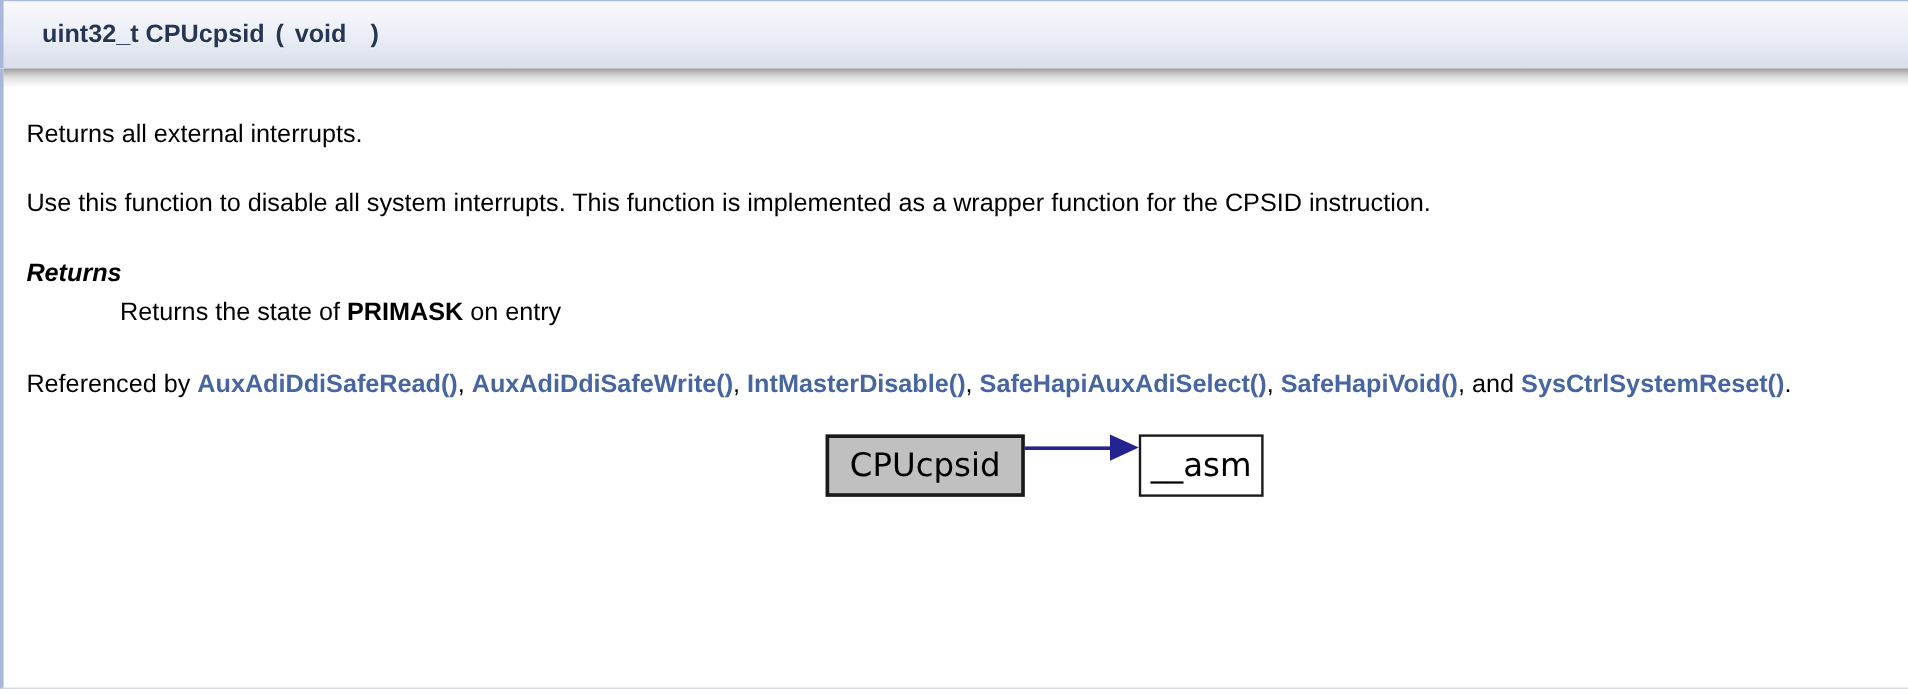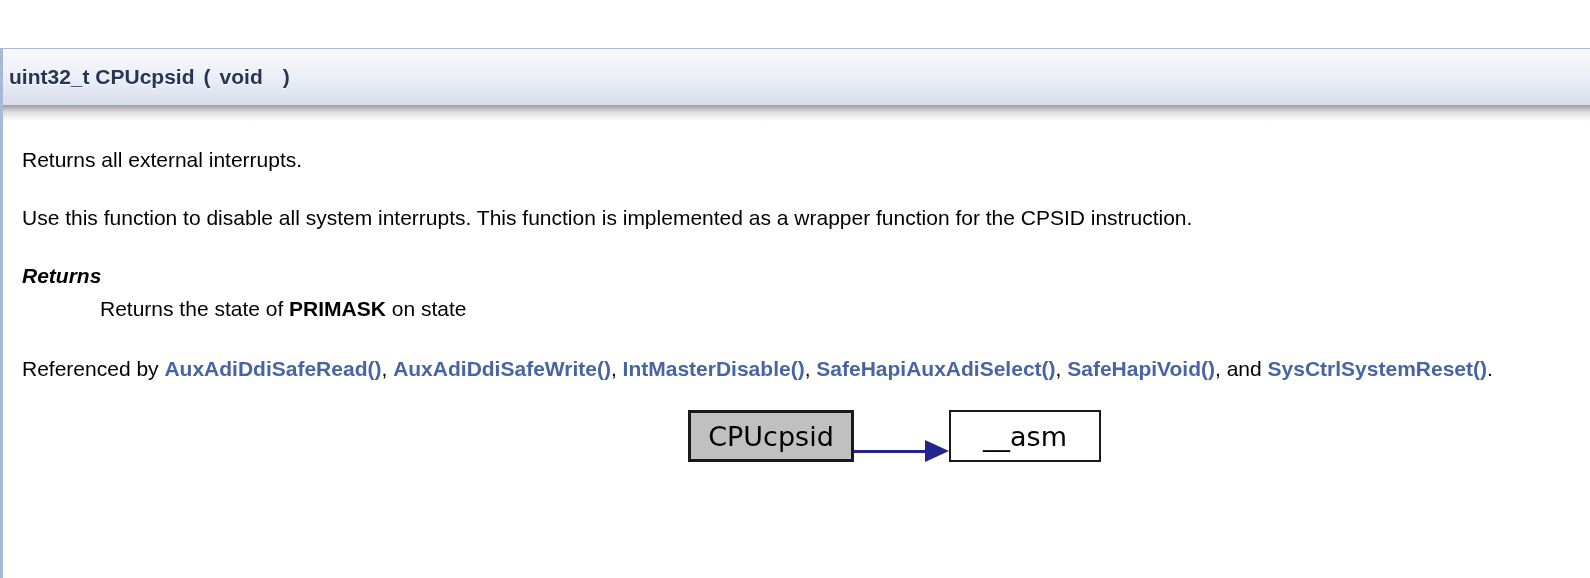--- a/index.html
+++ b/index.html
@@ -11,26 +11,25 @@
   .memitem { width: 1590px; }
 
   
   .memproto {
     box-sizing: border-box;
     height: 57px;
     border-top: 1px solid #A8B8D9;
     border-left: 3px solid #A8B8D9;
     background: linear-gradient(to bottom, #F8F9FC 0%, #EDF0F7 45%, #D8DEEC 100%);
     display: flex; align-items: center;
-    padding-left: 6px;
+    padding-left: 32px;
     color: #253555;
     font-weight: bold;
     font-size: 21px;
     text-shadow: 0 1px 1px rgba(255,255,255,0.9);
-    margin-top: 48px;
   }
   .memproto .sig-part { white-space: pre; }
   .memproto .paren-open { margin: 0 9px; }
   .memproto .paren-close { margin-left: 20px; }
 
   
   .memdoc {
     box-sizing: border-box;
     height: 517px;
     border-left: 3px solid #A8B8D9;
@@ -47,40 +46,40 @@
   dl.section-return { margin: 0 0 27px 0; }
   dl.section-return dt { font-weight: bold; font-style: italic; }
   dl.section-return dd { margin: 0 0 0 78px; }
   .b { font-weight: bold; }
   a.doclink {
     color: #4665A2; font-weight: bold; text-decoration: none; cursor: pointer;
   }
 
   
   .callgraph-row {
-    display: flex; align-items: flex-end;
+    display: flex; align-items: flex-start;
     margin-left: 666px; margin-top: 22px;
     height: 52px;
   }
   .graph-node {
     box-sizing: border-box;
     height: 52px;
     display: flex; align-items: center; justify-content: center;
     font-family: "DejaVu Sans", sans-serif;
     font-size: 27px;
     color: #000;
     background: #ffffff;
     border: 2px solid #1a1a1a;
   }
   .graph-node.current {
     width: 166px;
     background: #C0C0C0;
     border-width: 3px;
   }
-  .graph-node.callee { width: 152px; }
+  .graph-node.callee { width: 104px; }
   .edge { display: flex; align-items: center; }
   .edge-line { width: 71px; height: 3px; background: #24238F; }
   .edge-head {
     width: 0; height: 0;
     border-top: 11px solid transparent;
     border-bottom: 11px solid transparent;
     border-left: 24px solid #24238F;
   }
 </style>
 </head>
@@ -96,21 +95,21 @@
   </div>
 
   <div class="memdoc">
 
     <p>Returns all external interrupts.</p>
 
     <p>Use this function to disable all system interrupts. This function is implemented as a wrapper function for the CPSID instruction.</p>
 
     <dl class="section-return">
       <dt>Returns</dt>
-      <dd><span>Returns the state of </span><span class="b">PRIMASK</span><span> on state</span></dd>
+      <dd><span>Returns the state of </span><span class="b">PRIMASK</span><span> on entry</span></dd>
     </dl>
 
 
     <p id="referenced-by"><span>Referenced by </span><a class="doclink">AuxAdiDdiSafeRead()</a><span>, </span><a class="doclink">AuxAdiDdiSafeWrite()</a><span>, </span><a class="doclink">IntMasterDisable()</a><span>, </span><a class="doclink">SafeHapiAuxAdiSelect()</a><span>, </span><a class="doclink">SafeHapiVoid()</a><span>, and </span><a class="doclink">SysCtrlSystemReset()</a><span>.</span></p>
 
 
     <div class="callgraph-row">
       <div class="graph-node current">CPUcpsid</div>
       <div class="edge">
         <div class="edge-line"></div>

